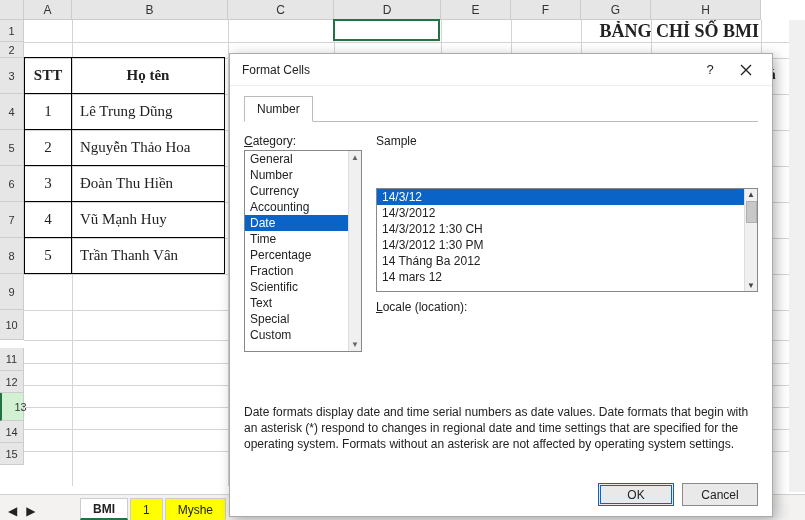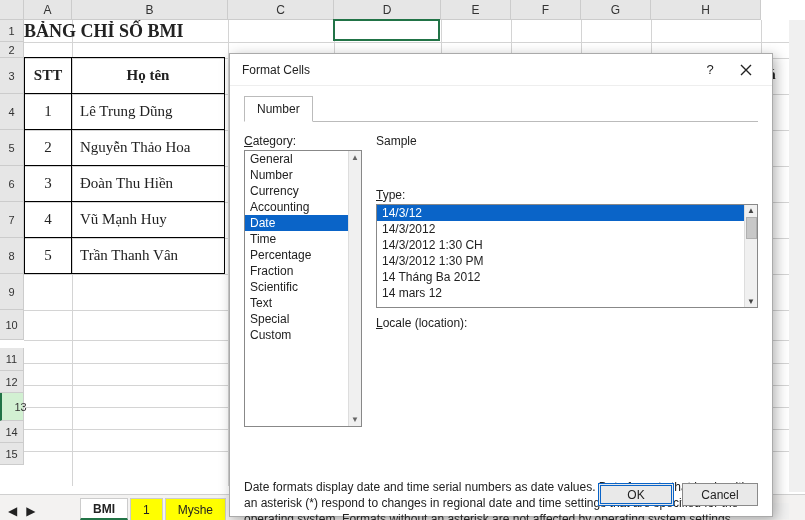--- a/index.html
+++ b/index.html
@@ -7,21 +7,21 @@
 
   
   .sheet { position: absolute; left: 0; top: 0; right: 0; bottom: 0; }
   .colheads { position: absolute; left: 0; top: 0; right: 0; height: 20px; display: flex; }
   .rowheads { position: absolute; left: 0; top: 20px; width: 24px; }
   .corner { width: 24px; height: 20px; background: #e6e6e6; border-right: 1px solid #ccc; border-bottom: 1px solid #ccc; }
   .colhead { height: 20px; background: #e6e6e6; border-right: 1px solid #ccc; border-bottom: 1px solid #ccc; text-align: center; line-height: 20px; font-size: 12px; color: #333; }
   .rowhead { width: 24px; background: #e6e6e6; border-right: 1px solid #ccc; border-bottom: 1px solid #ccc; text-align: center; font-size: 11px; color: #333; display: flex; align-items: center; justify-content: center; }
   .rowhead.sel { background: #d2f0d2; border-left: 2px solid #217346; }
   .cells { position: absolute; left: 24px; top: 20px; }
-  .titlecell { font-family: "Times New Roman", serif; font-weight: bold; font-size: 18px; text-align: left; }
+  .titlecell { font-family: "Times New Roman", serif; font-weight: bold; font-size: 18px; text-align: right; }
 
   .datatable { position: absolute; left: 24px; top: 57px; border-collapse: collapse; }
   .datatable th, .datatable td { border: 1px solid #000; font-family: "Times New Roman", serif; font-size: 15px; padding: 0 8px; height: 36px; }
   .datatable th { font-weight: bold; text-align: center; }
   .datatable td.stt { text-align: center; width: 47px; }
   .datatable td.name { width: 153px; text-align: left; }
 
   .gridlines { position: absolute; left: 24px; top: 20px; right: 0; bottom: 34px; }
   .gridlines .vline { position: absolute; top: 0; bottom: 0; width: 1px; background: #d4d4d4; }
   .gridlines .hline { position: absolute; left: 0; right: 0; height: 1px; background: #d4d4d4; }
@@ -44,21 +44,21 @@
   .dlg-titlebar .close svg { width:12px; height:12px; }
   .dlg-body { padding: 10px 14px 0 14px; }
 
   .tabbar { height: 26px; border-bottom: 1px solid #bbb; display: flex; }
   .dtab { height: 26px; padding: 0 12px; display: flex; align-items: center; border: 1px solid #bbb; border-bottom: 1px solid #fff; background: #fff; margin-bottom: -1px; cursor: pointer; }
   .panel { display: flex; gap: 14px; margin-top: 12px; }
 
   .catcol { width: 118px; }
   .lbl { font-size: 12px; margin-bottom: 2px; display: block; }
   .underline-first::first-letter { text-decoration: underline; }
-  .listbox { border: 1px solid #888; height: 277px; position: relative; background: #fff; width: 118px; }
+  .listbox { border: 1px solid #888; height: 202px; position: relative; background: #fff; width: 118px; }
   .listbox .items { position: absolute; left:0; top:0; right:13px; bottom:0; overflow:hidden;}
   .listbox .scrollbar { position:absolute; right:0; top:0; bottom:0; width:13px; background:#f0f0f0; border-left:1px solid #ddd; display:flex; flex-direction:column; justify-content:space-between; align-items:center; }
   .listbox .scrollbar .arw{ font-size:8px; color:#666; padding:2px 0;}
   .li { padding: 1px 5px; font-size: 12px; cursor: pointer; white-space: nowrap; }
   .li.sel { background: #0a64c8; color: #fff; }
 
   .rightcol { flex: 1; }
   .samplebox { border: 1px solid transparent; height: 28px; margin-bottom: 10px; }
   .typesbox { border: 1px solid #888; height: 104px; position: relative; background: #fff; overflow: hidden; }
   .typesbox .items { position:absolute; left:0; top:0; right:13px; bottom:0; overflow:hidden; }
@@ -221,21 +221,20 @@
           <div class="scrollbar">
             <span class="arw">▲</span>
             <span class="arw">▼</span>
           </div>
         </div>
       </div>
       <div class="rightcol">
         <span class="lbl">Sample</span>
         <div class="samplebox"></div>
 
-        <span class="lbl underline-first">Type:</span>
         <div class="typesbox">
           <div class="items" id="typeitems">
               <div class="li sel">14/3/12</div>
               <div class="li">14/3/2012</div>
               <div class="li">14/3/2012 1:30 CH</div>
               <div class="li">14/3/2012 1:30 PM</div>
               <div class="li">14 Tháng Ba 2012</div>
               <div class="li">14 mars 12</div>
             </div>
           <div class="scrollbar">

